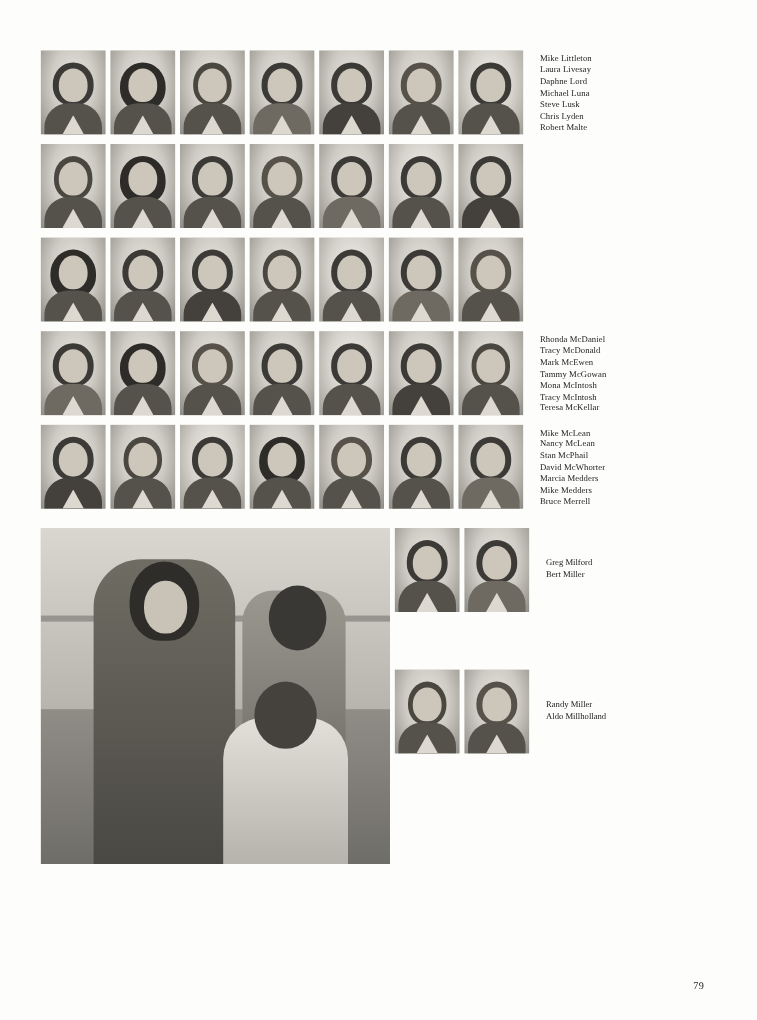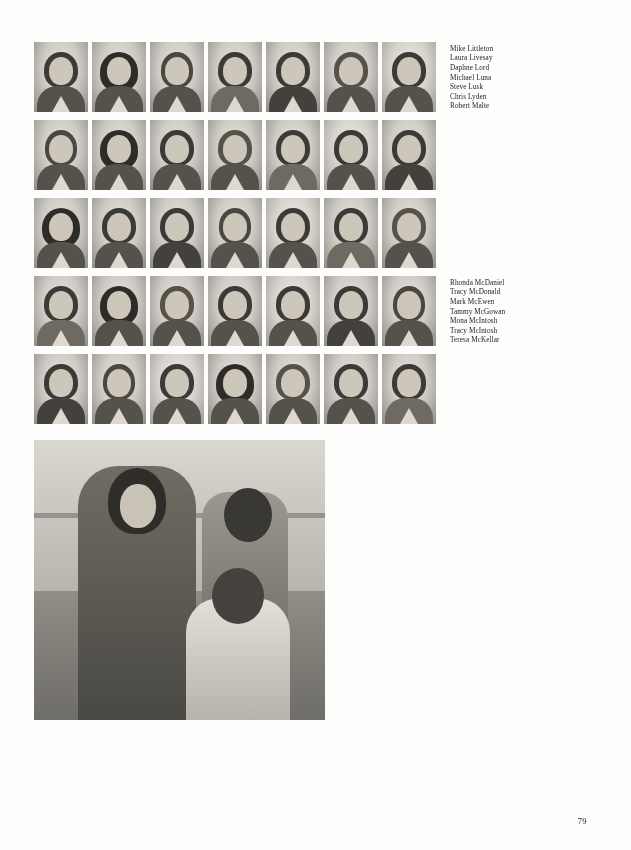--- a/index.html
+++ b/index.html
@@ -502,43 +502,96 @@
             <div class="body"></div>
             <div class="shirt"></div>
           </div>
         <div class="photo v4">
             <div class="bg"></div>
             <div class="hair"></div>
             <div class="face"></div>
             <div class="body"></div>
             <div class="shirt"></div>
           </div>
+      </div>
+      <div class="names">
+        <div>Mike McLean</div>
+        <div>Nancy McLean</div>
+        <div>Stan McPhail</div>
+        <div>David McWhorter</div>
+        <div>Marcia Medders</div>
+        <div>Mike Medders</div>
+        <div>Bruce Merrell</div>
       </div>
     </div>
 
     <div class="bottom">
       <div class="candid">
         <div class="wall"></div>
         <div class="band"></div>
         <div class="floor"></div>
         <div class="p2"></div>
         <div class="p2-head"></div>
         <div class="p1"></div>
         <div class="p1-head"></div>
         <div class="p1-face"></div>
         <div class="p3"></div>
         <div class="p3-head"></div>
       </div>
 
       <div class="side-col">
+        <div class="side-group">
+          <div class="side-photos">
+            <div class="photo v1">
+                <div class="bg"></div>
+                <div class="hair"></div>
+                <div class="face"></div>
+                <div class="body"></div>
+                <div class="shirt"></div>
+              </div>
+            <div class="photo v4">
+                <div class="bg"></div>
+                <div class="hair"></div>
+                <div class="face"></div>
+                <div class="body"></div>
+                <div class="shirt"></div>
+              </div>
+          </div>
+          <div class="side-names">
+            <div>Greg Milford</div>
+            <div>Bert Miller</div>
+          </div>
+        </div>
 
         <div class="spacer-row"></div>
 
 
         <div class="spacer-row"></div>
 
+        <div class="side-group">
+          <div class="side-photos">
+            <div class="photo v3">
+                <div class="bg"></div>
+                <div class="hair"></div>
+                <div class="face"></div>
+                <div class="body"></div>
+                <div class="shirt"></div>
+              </div>
+            <div class="photo v6">
+                <div class="bg"></div>
+                <div class="hair"></div>
+                <div class="face"></div>
+                <div class="body"></div>
+                <div class="shirt"></div>
+              </div>
+          </div>
+          <div class="side-names">
+            <div>Randy Miller</div>
+            <div>Aldo Millholland</div>
+          </div>
+        </div>
       </div>
     </div>
 
   </div>
 
   <div class="page-number">79</div>
 </div>
 
 </body></html>

